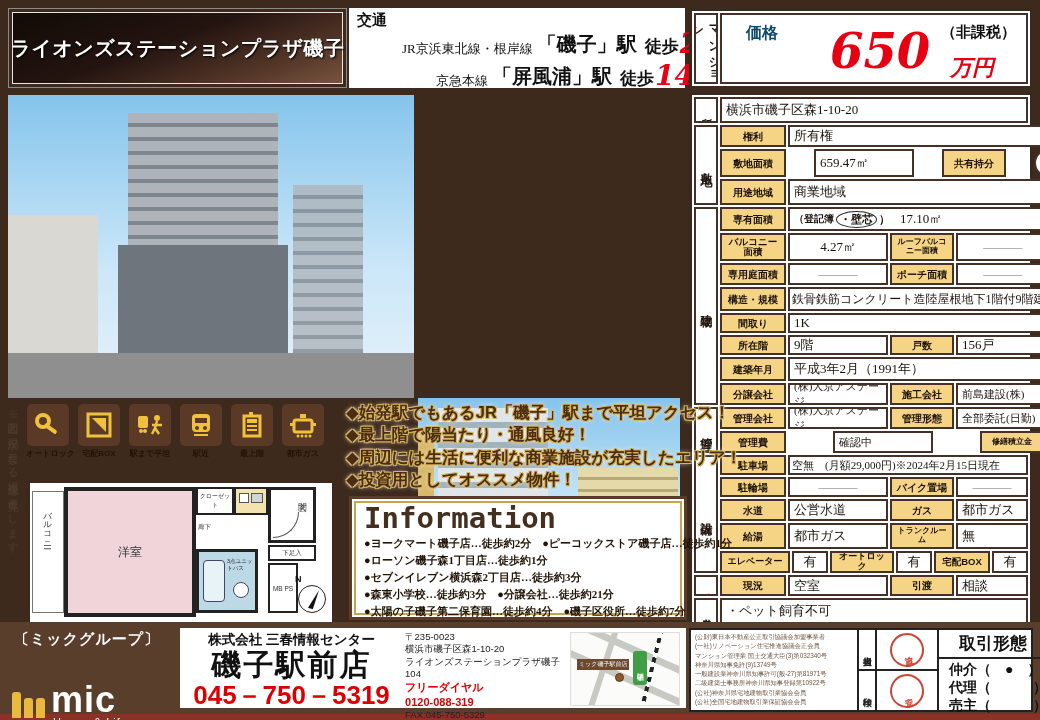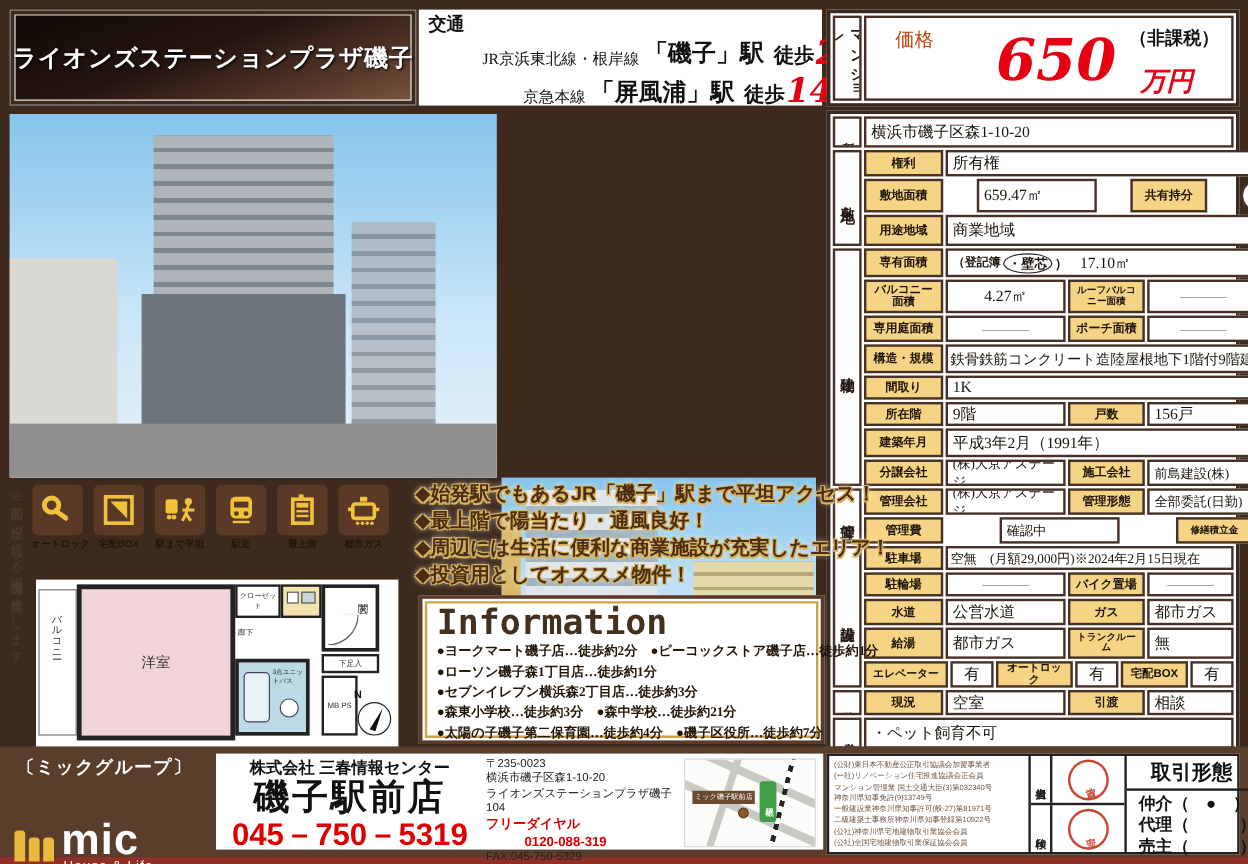--- a/index.html
+++ b/index.html
@@ -40,21 +40,21 @@
   .val{font-family:"Liberation Serif","DejaVu Serif",serif;font-size:13px;color:#1a130c;}
   .val.c{justify-content:center;}
   .val.sm{font-size:10.5px;border-radius:14px;}
   .sechead{writing-mode:vertical-rl;text-orientation:upright;justify-content:center;
     font-weight:bold;font-size:12px;letter-spacing:2px;padding:2px 0;flex:0 0 24px;
     background:#fff;color:#241810;}
   
   .price-box{left:689px;top:8px;width:344px;height:81px;background:#fff;
     border:3px solid #3a291e;display:flex;gap:2px;padding:2px;box-sizing:border-box;}
   .price-main{flex:1;border:2px solid #463128;position:relative;}
-  .p-label{position:absolute;left:24px;top:8px;font-weight:normal;font-size:16px;color:#c2410c;}
+  .p-label{position:absolute;left:24px;top:8px;font-weight:bold;font-size:16px;color:#0c4a6e;}
   .p-tax{position:absolute;right:10px;top:8px;font-weight:bold;font-size:15px;color:#111;}
   .p-amount{position:absolute;left:108px;top:12px;font-size:48px;font-weight:bold;font-style:italic;
     color:#e60012;font-family:"DejaVu Serif","Liberation Serif",serif;line-height:1;}
   .p-unit{position:absolute;left:228px;top:38px;font-size:22px;font-weight:bold;font-style:italic;
     color:#e60012;font-family:"DejaVu Serif","Liberation Serif",serif;}
   
   .ptable{left:689px;top:92px;width:344px;background:#fff;border:3px solid #3a291e;
     display:flex;flex-direction:column;gap:2px;padding:2px;box-sizing:border-box;}
   .sec{display:flex;gap:2px;}
   .rows{flex:1;display:flex;flex-direction:column;gap:2px;}
@@ -380,21 +380,21 @@
   <div>◆最上階で陽当たり・通風良好！</div>
   <div>◆周辺には生活に便利な商業施設が充実したエリア！</div>
   <div>◆投資用としてオススメ物件！</div>
 </div>
 
 <div class="abs info-box">
   <div class="info-title">Information</div>
   <div class="info-line">●ヨークマート磯子店…徒歩約2分　●ピーコックストア磯子店…徒歩約1分</div>
   <div class="info-line">●ローソン磯子森1丁目店…徒歩約1分</div>
   <div class="info-line">●セブンイレブン横浜森2丁目店…徒歩約3分</div>
-  <div class="info-line">●森東小学校…徒歩約3分　●森中学校…徒歩約21分</div>
+  <div class="info-line">●森東小学校…徒歩約3分　●分譲会社…徒歩約21分</div>
   <div class="info-line">●太陽の子磯子第二保育園…徒歩約4分　●磯子区役所…徒歩約7分</div>
 </div>
 
 <div class="abs features">
   <div class="feat">
     <div class="ic">
       <svg width="30" height="30" viewBox="0 0 30 30">
           <circle cx="10" cy="11" r="6" fill="none" stroke="#f0c23c" stroke-width="4"></circle>
           <rect x="13" y="13" width="13" height="4" fill="#f0c23c" transform="rotate(35 13 13)"></rect>
           <rect x="20" y="19" width="5" height="3" fill="#f0c23c" transform="rotate(35 20 19)"></rect>
@@ -516,21 +516,21 @@
   <div class="cp-main">
     <div class="cp-company">株式会社 三春情報センター</div>
     <div class="cp-branch">磯子駅前店</div>
     <div class="cp-phone">045－750－5319</div>
   </div>
   <div class="cp-addr">
     <div>〒235-0023</div>
     <div>横浜市磯子区森1-10-20</div>
     <div>ライオンズステーションプラザ磯子104</div>
     <div class="dial">フリーダイヤル</div>
-    <div class="red" style="font-size:11px;font-weight:bold;margin-left:32px;">0120-088-319</div>
+    <div class="red" style="font-size:11px;font-weight:bold;">0120-088-319</div>
     <div>FAX:045-750-5329</div>
 
   </div>
   <div class="map">
     <div class="rd" style="left:-10px;top:12px;width:140px;height:7px;transform:rotate(24deg);"></div>
     <div class="rd" style="left:-10px;top:44px;width:140px;height:7px;transform:rotate(24deg);"></div>
     <div class="rd" style="left:28px;top:-10px;width:6px;height:100px;transform:rotate(18deg);"></div>
     <div class="rail"></div>
     <div class="sta">磯子駅</div>
     <div class="store">ミック磯子駅前店</div>

